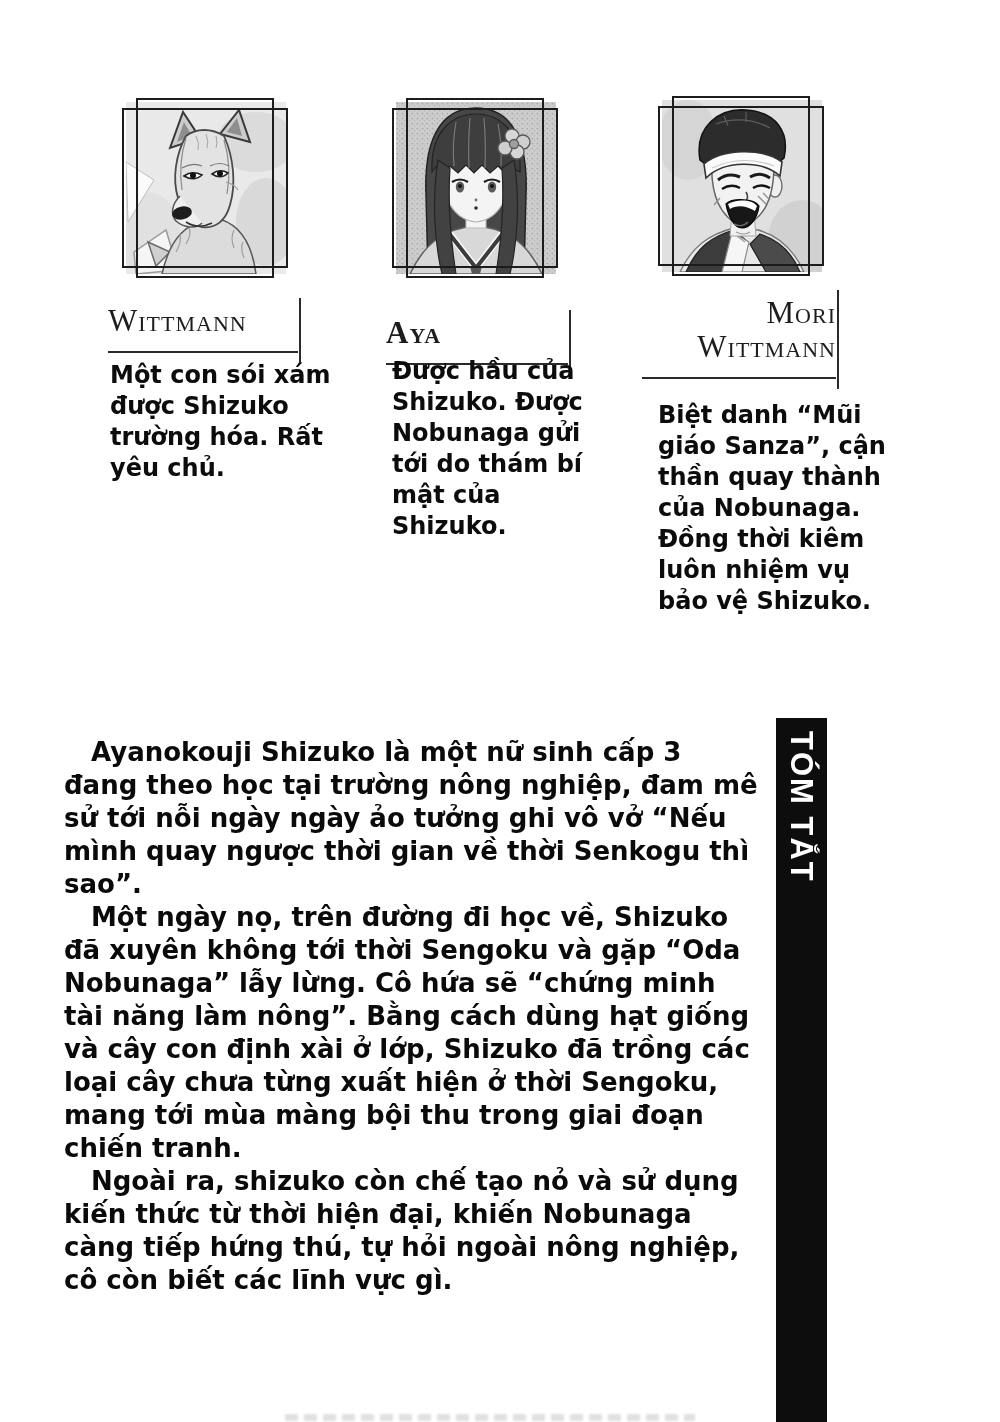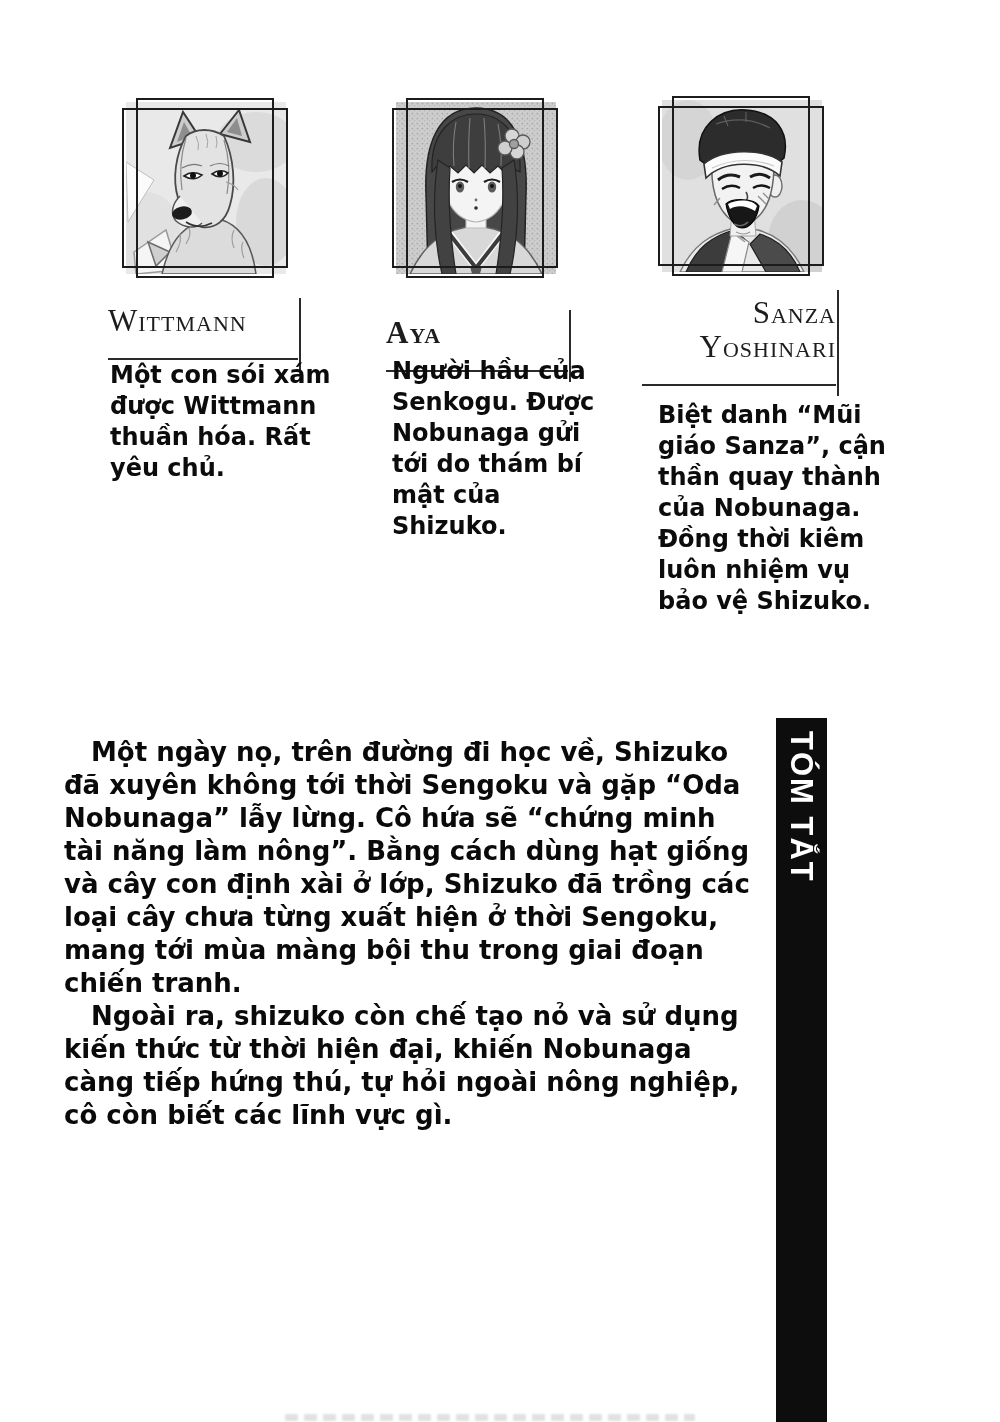--- a/index.html
+++ b/index.html
@@ -33,21 +33,21 @@
   .char-name {
     position: absolute;
     font-family: "Liberation Serif", "DejaVu Serif", serif;
     font-variant: small-caps;
     font-weight: 500;
     font-size: 31px;
     line-height: 34px;
     letter-spacing: 1px;
     color: #1d1d1d;
     border-bottom: 2px solid #2a2a2a;
-    padding-bottom: 20px;
+    padding-bottom: 13px;
   }
   .char-name .tick {
     position: absolute; right: -3px; top: -6px; bottom: -12px;
     width: 2px; background: #2a2a2a;
   }
   .name-1 { left: 108px; top: 304px; width: 190px; text-align: left; }
   .name-2 { left: 386px; top: 316px; width: 182px; text-align: left; font-weight: bold; }
   .name-3 { left: 642px; top: 296px; width: 194px; text-align: right; }
 
   
@@ -270,29 +270,30 @@
 
   <div class="char-name name-1">
     <span>Wittmann</span>
     <span class="tick"></span>
   </div>
   <div class="char-name name-2">
     <span>Aya</span>
     <span class="tick"></span>
   </div>
   <div class="char-name name-3">
-    <span>Sanza Yoshinari</span>
+    <span>Mori Wittmann</span>
     <span class="tick"></span>
   </div>
 
-  <div class="char-desc desc-1">Một con sói xám được Wittmann thuần hóa. Rất yêu chủ.</div>
-  <div class="char-desc desc-2">Người hầu của Senkogu. Được Nobunaga gửi tới do thám bí mật của Shizuko.</div>
+  <div class="char-desc desc-1">Một con sói xám được Shizuko trường hóa. Rất yêu chủ.</div>
+  <div class="char-desc desc-2">Được hầu của Shizuko. Được Nobunaga gửi tới do thám bí mật của Shizuko.</div>
   <div class="char-desc desc-3">Biệt danh “Mũi giáo Sanza”, cận thần quay thành của Nobunaga. Đồng thời kiêm luôn nhiệm vụ bảo vệ Shizuko.</div>
 
   <div class="summary">
+    <p>Ayanokouji Shizuko là một nữ sinh cấp 3 đang theo học tại trường nông nghiệp, đam mê sử tới nỗi ngày ngày ảo tưởng ghi vô vở “Nếu mình quay ngược thời gian về thời Senkogu thì sao”.</p>
     <p>Một ngày nọ, trên đường đi học về, Shizuko đã xuyên không tới thời Sengoku và gặp “Oda Nobunaga” lẫy lừng. Cô hứa sẽ “chứng minh tài năng làm nông”. Bằng cách dùng hạt giống và cây con định xài ở lớp, Shizuko đã trồng các loại cây chưa từng xuất hiện ở thời Sengoku, mang tới mùa màng bội thu trong giai đoạn chiến tranh.</p>
     <p>Ngoài ra, shizuko còn chế tạo nỏ và sử dụng kiến thức từ thời hiện đại, khiến Nobunaga càng tiếp hứng thú, tự hỏi ngoài nông nghiệp, cô còn biết các lĩnh vực gì.</p>
   </div>
 
   <div class="side-bar">
     <div class="vtext">TÓM TẮT</div>
   </div>
 
   <div class="bleed"></div>
 

